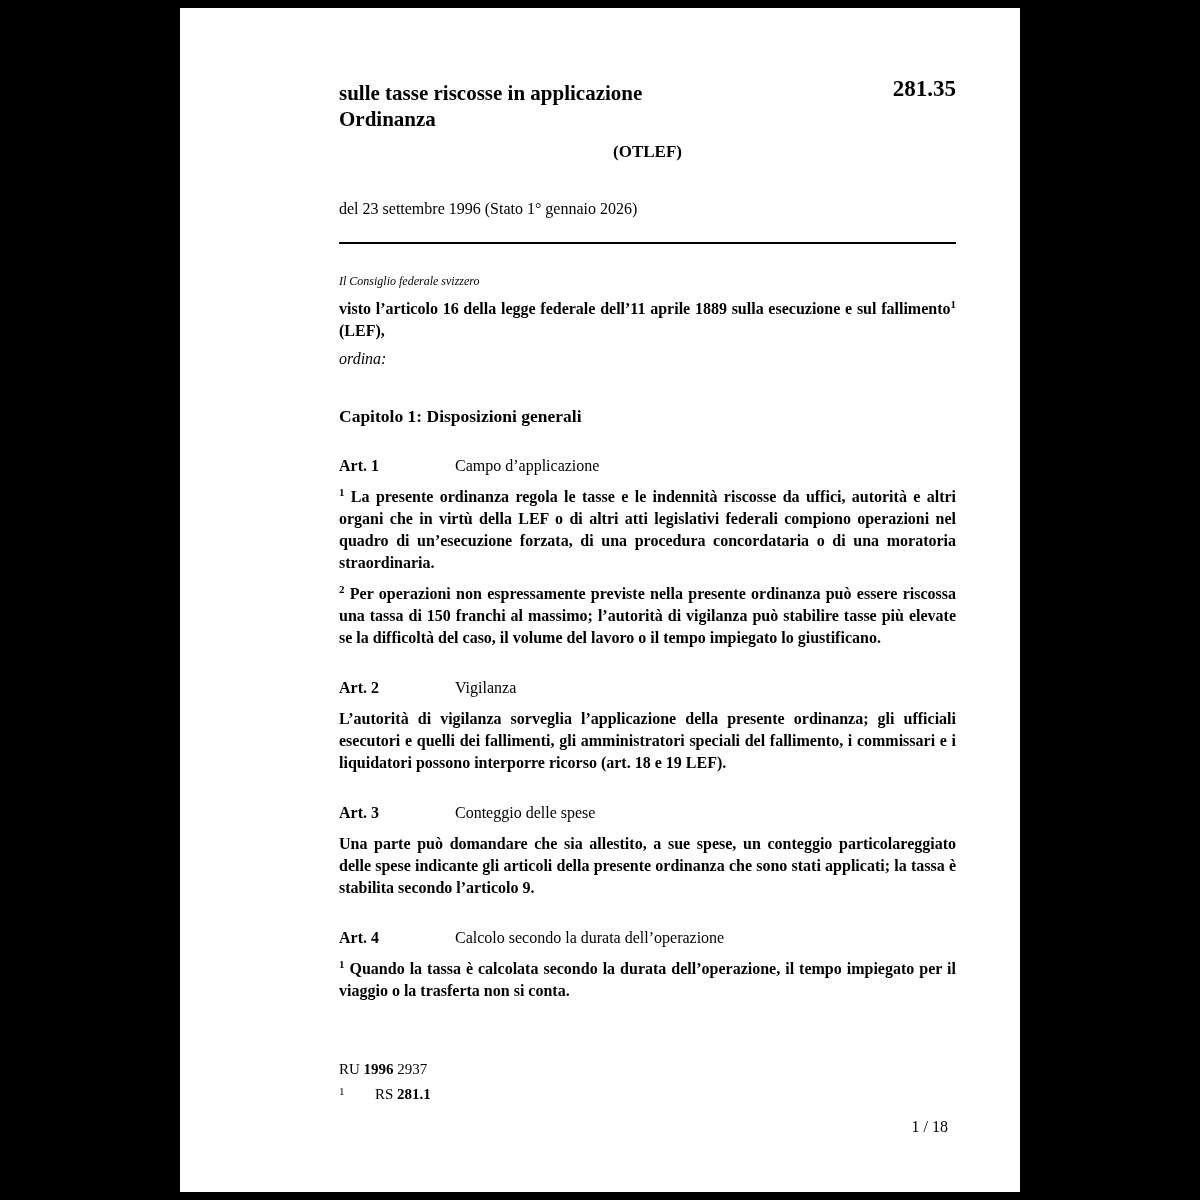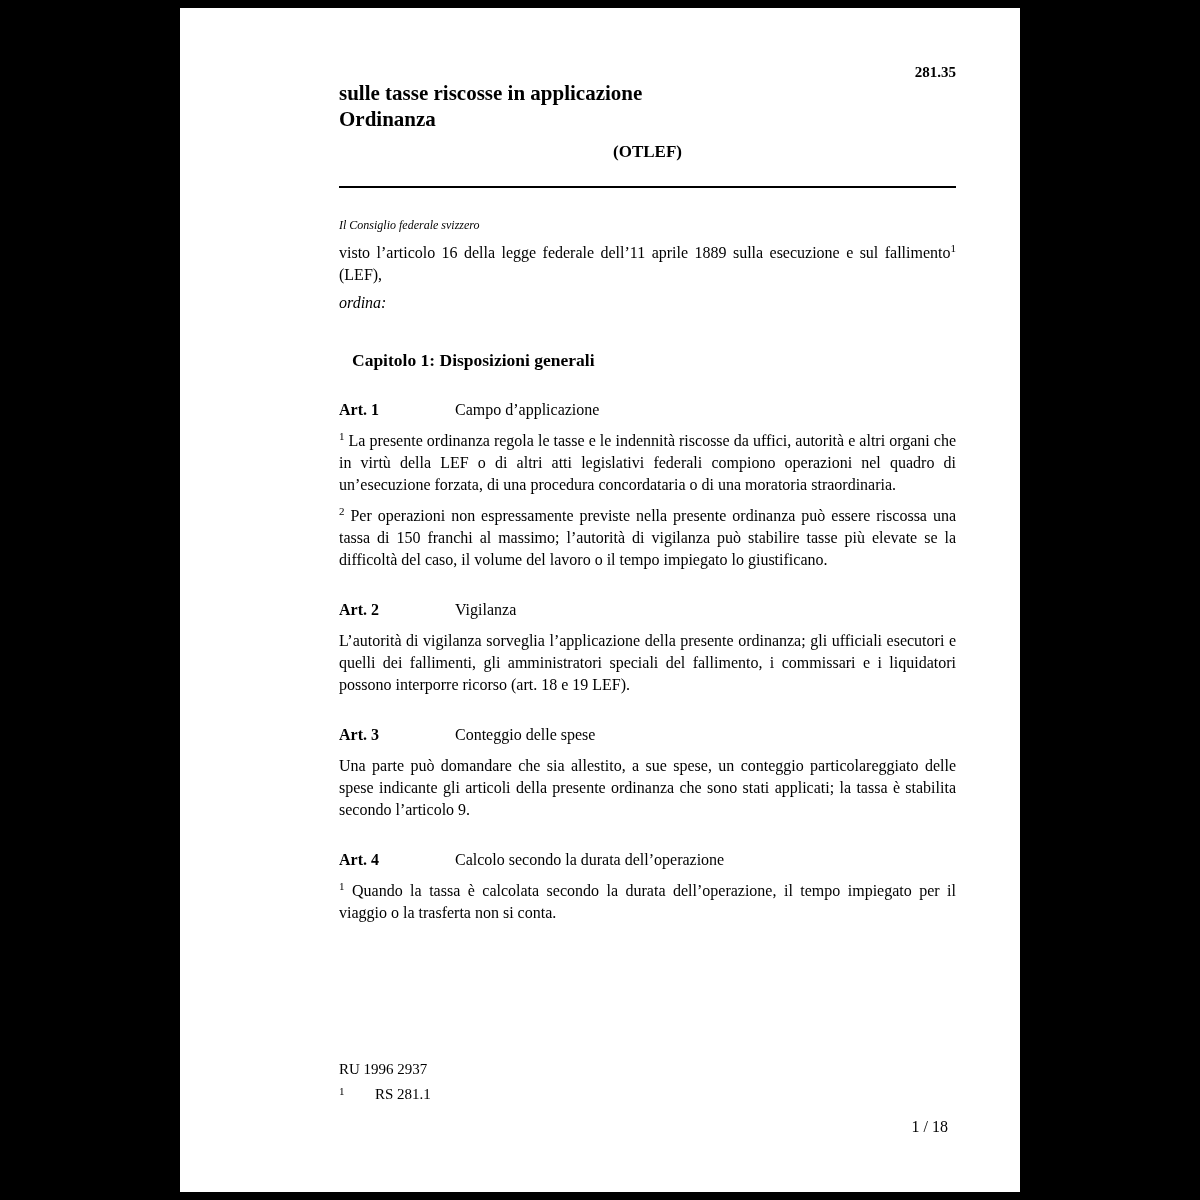--- a/index.html
+++ b/index.html
@@ -15,70 +15,71 @@
   .page {
     position: absolute; left: 180px; top: 8px;
     width: 840px; height: 1184px;
     background: #fff;
   }
   .content {
     position: absolute; left: 159px; top: 0;
     width: 617px;
   }
   .doc-number {
-    position: absolute; top: 56px; right: 64px;
-    font-size: 15px; font-weight: bold;
+    position: absolute; top: 68px; right: 64px;
+    font-size: 23px; font-weight: bold;
   }
   .title {
     margin-top: 72px;
     font-size: 21px; font-weight: bold; line-height: 26px;
   }
   .abbrev { margin-top: 10px; font-size: 17px; font-weight: bold; text-align: center; }
   .date-line { margin-top: 38px; font-size: 16px; }
   .rule { margin-top: 24px; border: 0; border-top: 2px solid #000; }
   .authority { margin-top: 26px; font-size: 12px; font-style: italic; line-height: 22px; }
-  .para { margin: 6px 0 0 0; font-size: 16px; line-height: 22px; text-align: justify; }
+  .para { margin: 6px 0 0 0; font-size: 16px; line-height: 22px; text-align: justify; font-weight: bold; }
   .ordina { margin-top: 8px; font-size: 16px; font-style: italic; }
-  .chapter { margin-top: 38px; font-size: 17.5px; font-weight: bold; margin-left: 13px; }
+  .chapter { margin-top: 38px; font-size: 17.5px; font-weight: bold; }
   .article { margin-top: 30px; }
   .art-heading { font-size: 16px; }
   .art-num { font-weight: bold; display: inline-block; width: 116px; }
   .art-heading + .para { margin-top: 11px; }
   .para + .para { margin-top: 9px; }
   sup.supmark { font-size: 11px; line-height: 0; }
   .footnotes {
     position: absolute; left: 159px; top: 1050px;
     font-size: 15px; line-height: 22px;
   }
   .fn-num {
     display: inline-block; width: 36px;
     font-size: 11px; vertical-align: 4px;
   }
   .page-indicator {
     position: absolute; right: 72px; top: 1110px;
     font-size: 16px;
   }
-  b { font-weight: normal; }
+  b { font-weight: bold; }
 </style>
 </head>
 <body>
 
 <div class="page">
 
   <div class="doc-number">281.35</div>
 
   <div class="content">
 
     <div class="title">
       <div>sulle tasse riscosse in applicazione</div>
       <div>Ordinanza</div>
     </div>
 
     <div class="abbrev">(OTLEF)</div>
 
+    <div class="date-line">del 23 settembre 1996 (Stato 1° gennaio 2026)</div>
 
     <hr class="rule">
 
     <div class="authority">Il Consiglio federale svizzero</div>
 
     <p class="para"><span>visto l’articolo 16 della legge federale dell’11 aprile 1889 sulla esecuzione e sul fallimento</span><sup class="supmark">1</sup><span> (LEF),</span></p>
 
     <div class="ordina">ordina:</div>
 
     <div class="chapter">Capitolo 1: Disposizioni generali</div>

